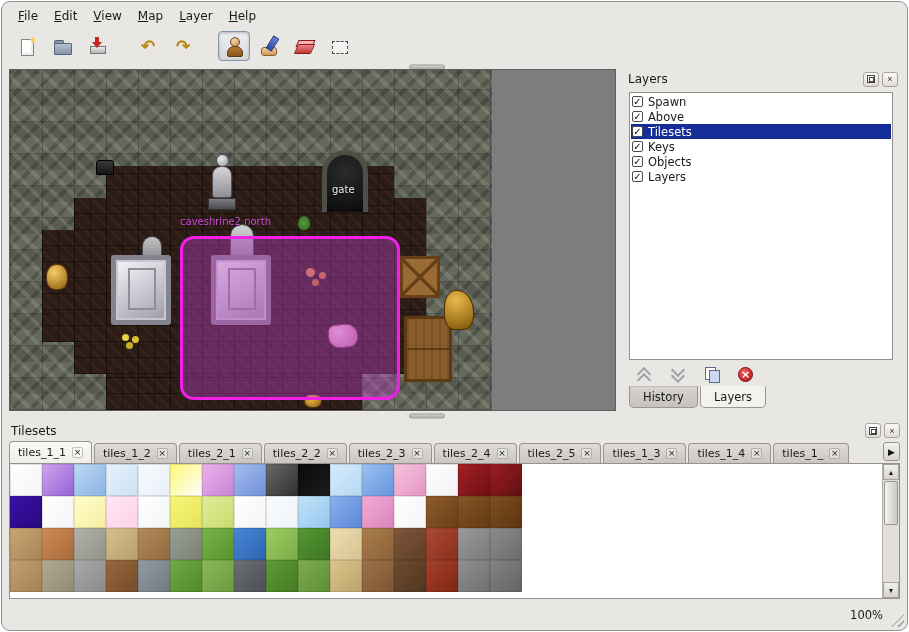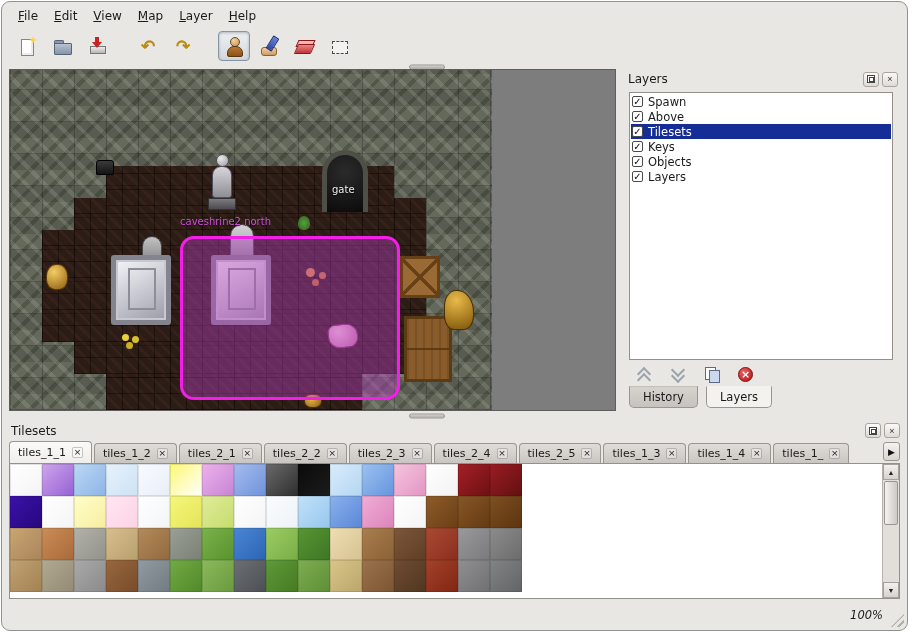--- a/index.html
+++ b/index.html
@@ -120,21 +120,21 @@
   .layer-actions { display:flex; align-items:center; gap:18px; padding:7px 4px 4px 14px; flex:none; }
   .laicon { width:16px; height:15px; position:relative; display:inline-block; }
   .laicon-raise-layer::before,.laicon-raise-layer::after { content:""; position:absolute; left:3px; width:8px; height:8px; border-left:2px solid #9aa2aa; border-top:2px solid #9aa2aa; transform:rotate(45deg); }
   .laicon-raise-layer::before { top:2px; } .laicon-raise-layer::after { top:8px; }
   .laicon-lower-layer::before,.laicon-lower-layer::after { content:""; position:absolute; left:3px; width:8px; height:8px; border-right:2px solid #9aa2aa; border-bottom:2px solid #9aa2aa; transform:rotate(45deg); }
   .laicon-lower-layer::before { top:-2px; } .laicon-lower-layer::after { top:4px; }
   .laicon-duplicate-layer::before { content:""; position:absolute; left:1px; top:0; width:9px; height:11px; background:#fff; border:1px solid #5a6a88; }
   .laicon-duplicate-layer::after { content:""; position:absolute; left:5px; top:3px; width:9px; height:11px; background:#ccd8ee; border:1px solid #5a6a88; }
   .laicon-delete-layer { width:15px; height:15px; border-radius:50%; background:radial-gradient(circle at 35% 30%,#ef6060,#b01212); border:1px solid #7a0a0a; }
   .laicon-delete-layer::after { content:"\00d7"; position:absolute; left:0; right:0; top:0; text-align:center; color:#fff; font-size:11px; font-weight:bold; line-height:13px; }
-  .btabs { display:flex; gap:8px; padding:0 0 3px 7px; flex:none; }
+  .btabs { display:flex; gap:2px; padding:0 0 3px 7px; flex:none; }
   .btab { font-size:11.5px; padding:3px 13px; border:1px solid #9a968f; border-top:1px solid #c2bfb9; border-radius:0 0 5px 5px;
           background:linear-gradient(#d6d3ce,#c6c3be); }
   .btab.active { background:#f3f2ef; border-top-color:#f3f2ef; }
 
   
   .tilesets { padding:0 7px; flex:none; }
   .ts-header { height:19px; display:flex; align-items:center; padding-left:2px; }
   .ts-tabbar { display:flex; align-items:flex-end; gap:2px; height:23px; padding-right:20px; position:relative; overflow:hidden; }
   .ts-tab { flex:none; display:flex; align-items:center; gap:6px; height:20px; padding:0 8px; font-size:11px;
             background:linear-gradient(#e0ddd8,#c9c6c1); border:1px solid #9a968f; border-bottom:none; border-radius:4px 4px 0 0; white-space:nowrap; }
@@ -146,21 +146,21 @@
   .ts-content { display:flex; height:136px; border:1px solid #94918b; background:#fff; }
   .tile-grid { display:grid; grid-template-columns:repeat(16,32px); grid-auto-rows:32px; align-content:start; flex:none; }
   .tile { box-shadow:inset 0 0 0 1px rgba(0,0,0,.10); }
   .ts-scrollbar { margin-left:auto; width:17px; background:#e2dfda; border-left:1px solid #b5b2ac; display:flex; flex-direction:column; }
   .sb-btn { height:16px; display:flex; align-items:center; justify-content:center; font-size:7px; color:#222;
             background:linear-gradient(#f2f1ee,#d6d3ce); border:1px solid #a5a29c; padding:0; }
   .sb-btn.down { margin-top:auto; }
   .sb-thumb { height:44px; margin:1px; border:1px solid #989690; border-radius:2px; background:linear-gradient(90deg,#f4f3f0,#ccc9c4); }
 
   
-  .statusbar { flex:1; min-height:26px; display:flex; align-items:center; justify-content:flex-end; padding-right:24px; font-size:11.5px; position:relative;font-style:italic; }
+  .statusbar { flex:1; min-height:26px; display:flex; align-items:center; justify-content:flex-end; padding-right:24px; font-size:11.5px; position:relative; }
   .resize-grip { position:absolute; right:3px; bottom:3px; width:13px; height:13px;
                  background:repeating-linear-gradient(135deg,transparent 0 3px,#b2afa9 3px 5px);
                  clip-path:polygon(100% 0,100% 100%,0 100%); }
 </style>
 </head>
 <body>
 
 <div class="window">
 
   <div class="menubar">

